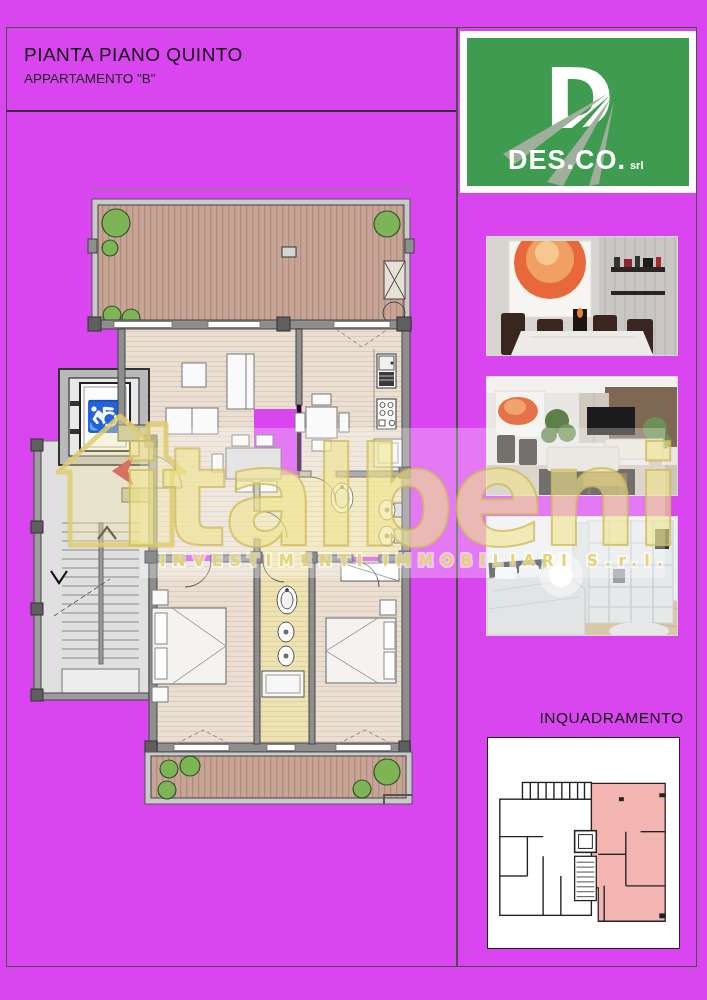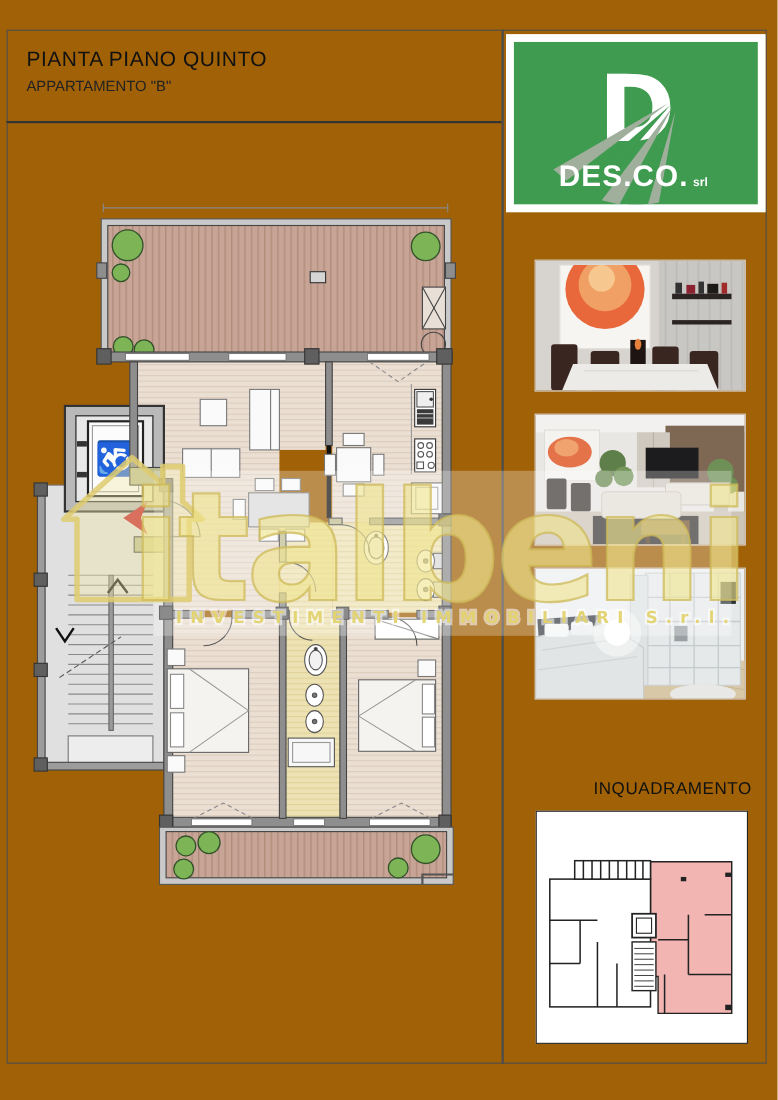--- a/index.html
+++ b/index.html
@@ -1,16 +1,16 @@
 <!DOCTYPE html>
 <html><head>
 <meta charset="utf-8">
 <style>
   html,body{margin:0;padding:0;background:#fff;}
-  .page{position:relative;width:707px;height:1000px;background:#a16207;overflow:hidden;
+  .page{position:relative;width:707px;height:1000px;background:#d946ef;overflow:hidden;
         font-family:"Liberation Sans",sans-serif;color:#1a1a1a;}
   .frame{position:absolute;left:6px;top:27px;width:691px;height:940px;border:1.5px solid #4d4d4d;box-sizing:border-box;}
   .divider{position:absolute;left:456px;top:27px;width:1.5px;height:940px;background:#4d4d4d;}
   .title-block{position:absolute;left:24px;top:44px;width:400px;}
   .title{font-size:19px;letter-spacing:.5px;color:#111;}
   .subtitle{font-size:13.5px;margin-top:5px;color:#222;}
   .title-sep{position:absolute;left:6px;top:110px;width:450px;height:1.5px;background:#333;}
   .plan{position:absolute;left:6px;top:111px;width:450px;height:857px;}
   .logo-box{position:absolute;left:460px;top:31px;width:236px;height:162px;background:#fff;}
   .logo-green{position:absolute;left:7px;top:7px;width:222px;height:148px;}

